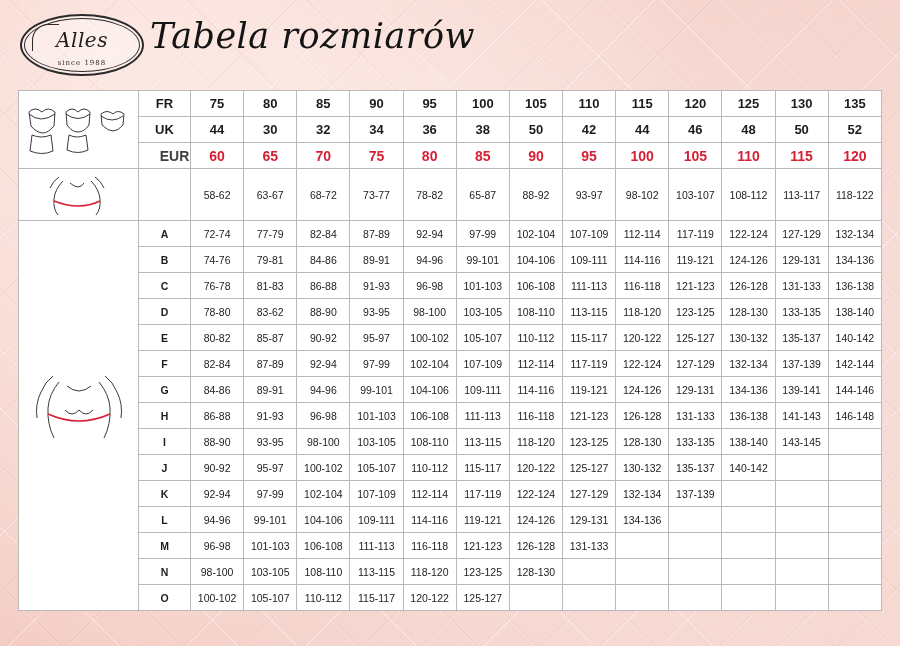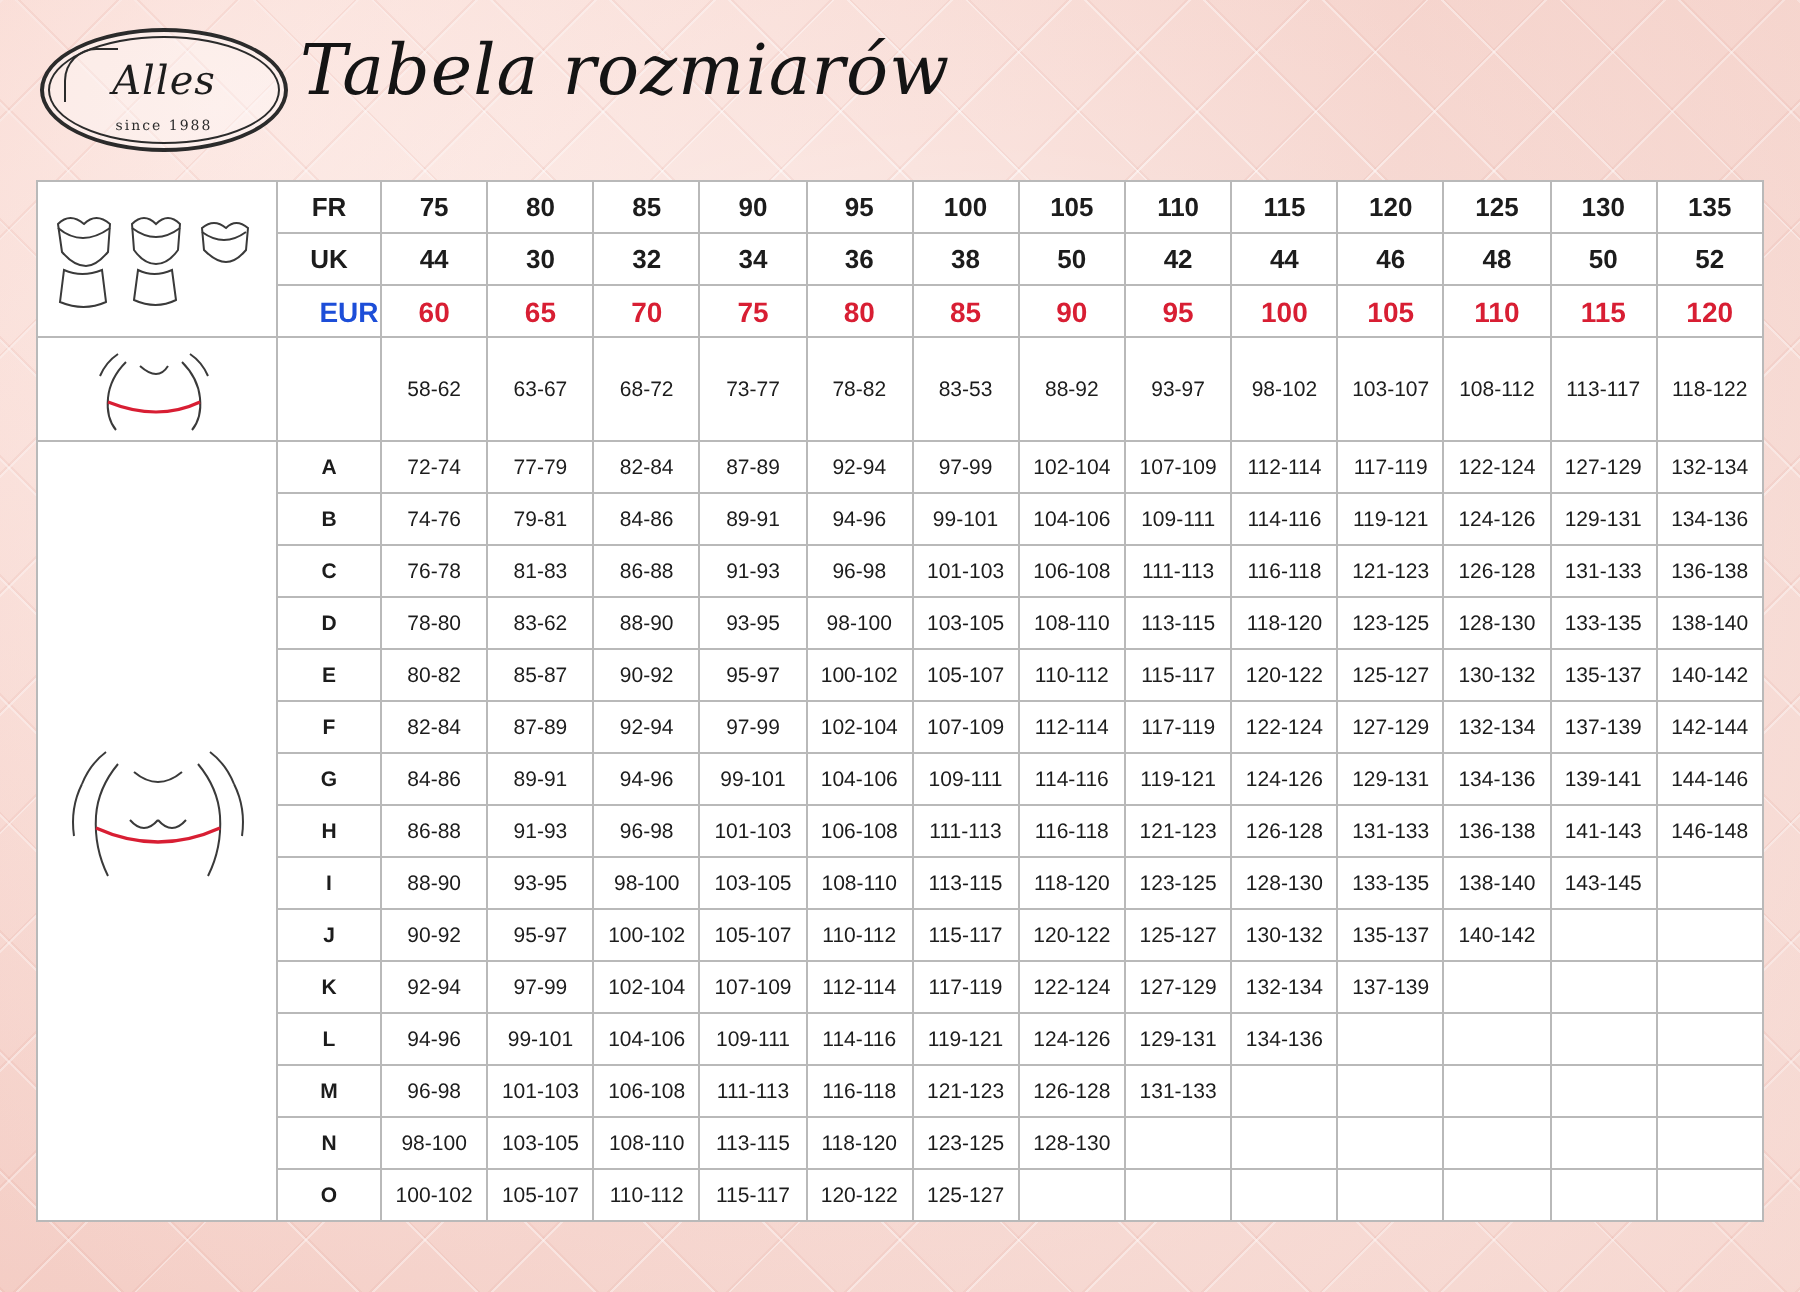--- a/index.html
+++ b/index.html
@@ -141,21 +141,21 @@
   .hdr-row td {
     font-weight: bold;
     font-size: 13px;
   }
   .row-eur td {
     color: #d81e33;
     font-weight: bold;
     font-size: 14px;
   }
   .row-eur .col-label {
-    color: #1d4ed8;
+    color: #404040;
     padding-left: 20px;
   }
   .under td {
     font-weight: normal;
     font-size: 10.5px;
     height: 47px;
   }
   .cup-label {
     font-weight: bold;
     font-size: 13px;
@@ -269,21 +269,21 @@
     <path d="M47 10 q9 8 14 0"></path>
     <path d="M31 28 q25 10 46 0" stroke="#d81e33" stroke-width="1.6"></path>
   </svg>
             </td>
             <td class="col-label"></td>
             <td>58-62</td>
             <td>63-67</td>
             <td>68-72</td>
             <td>73-77</td>
             <td>78-82</td>
-            <td>83-53</td>
+            <td>65-87</td>
             <td>88-92</td>
             <td>93-97</td>
             <td>98-102</td>
             <td>103-107</td>
             <td>108-112</td>
             <td>113-117</td>
             <td>118-122</td>
           </tr>
           <tr class="body-row">
             <td class="icon-cell" rowspan="15">

